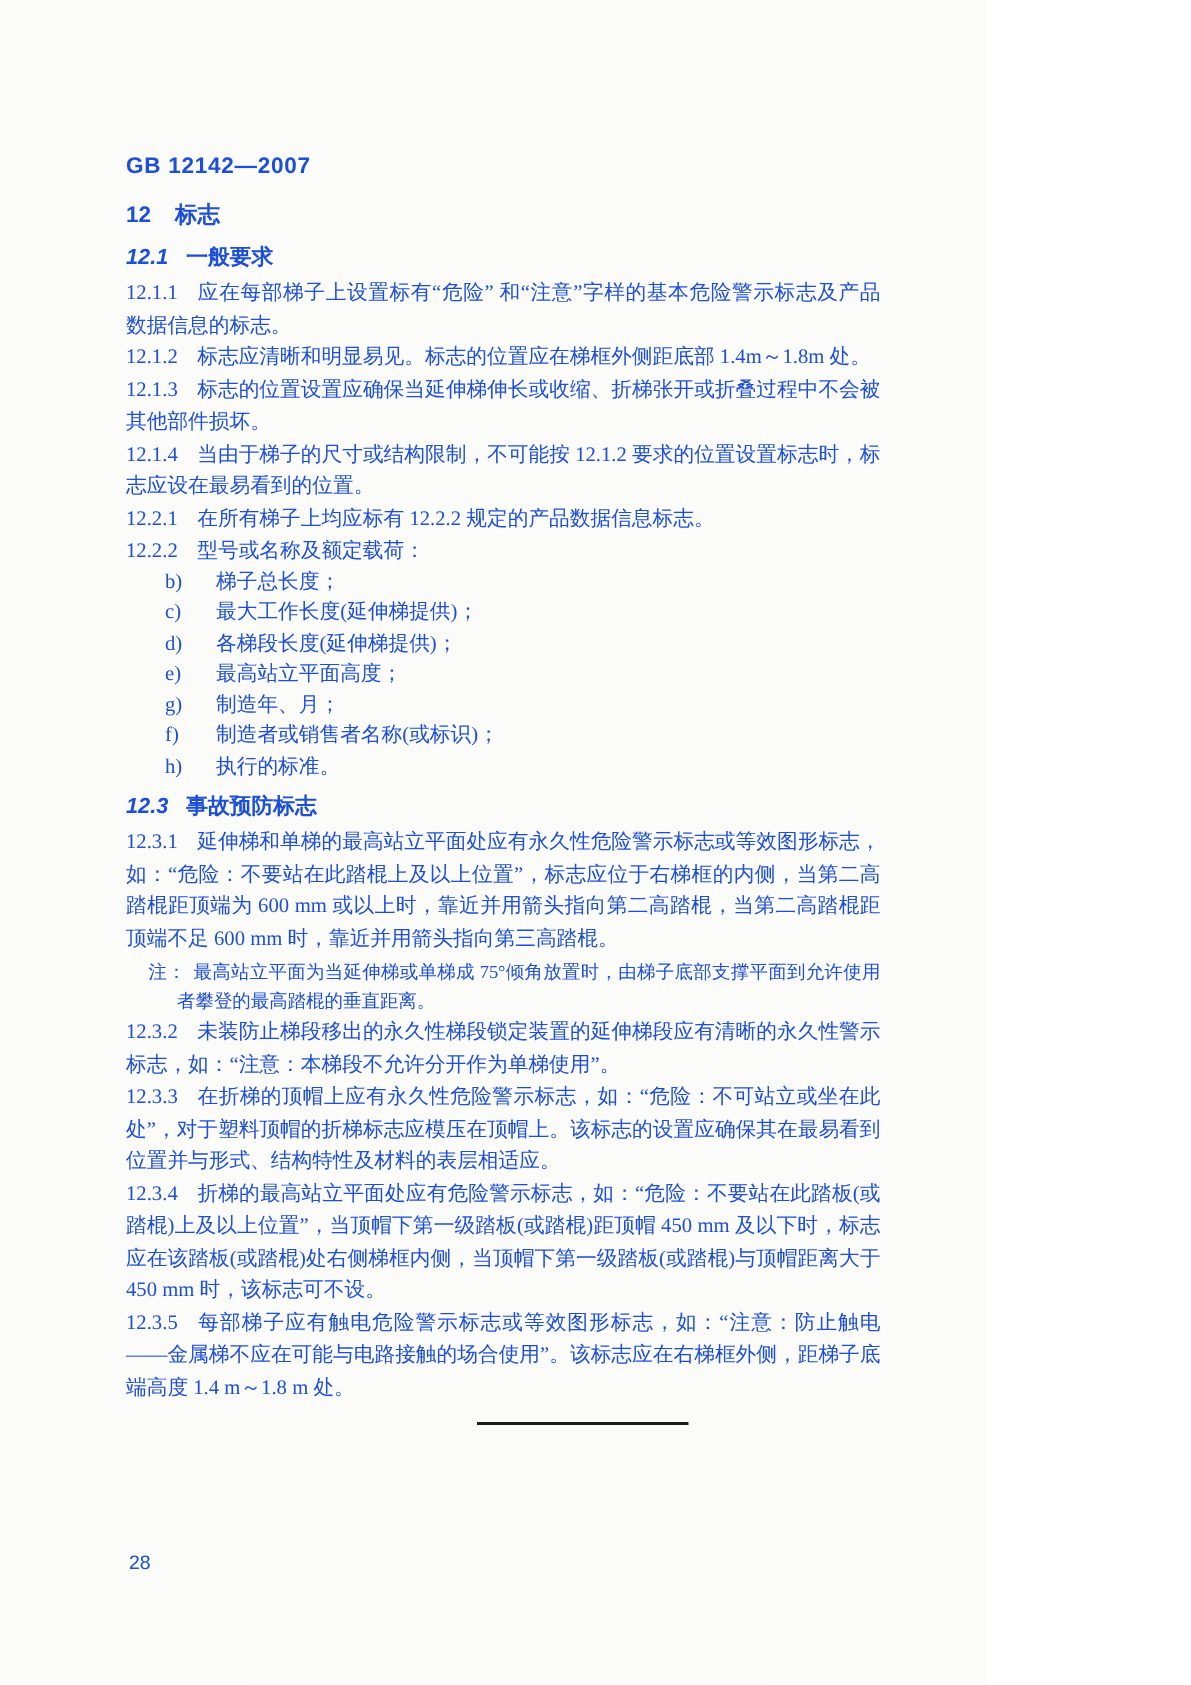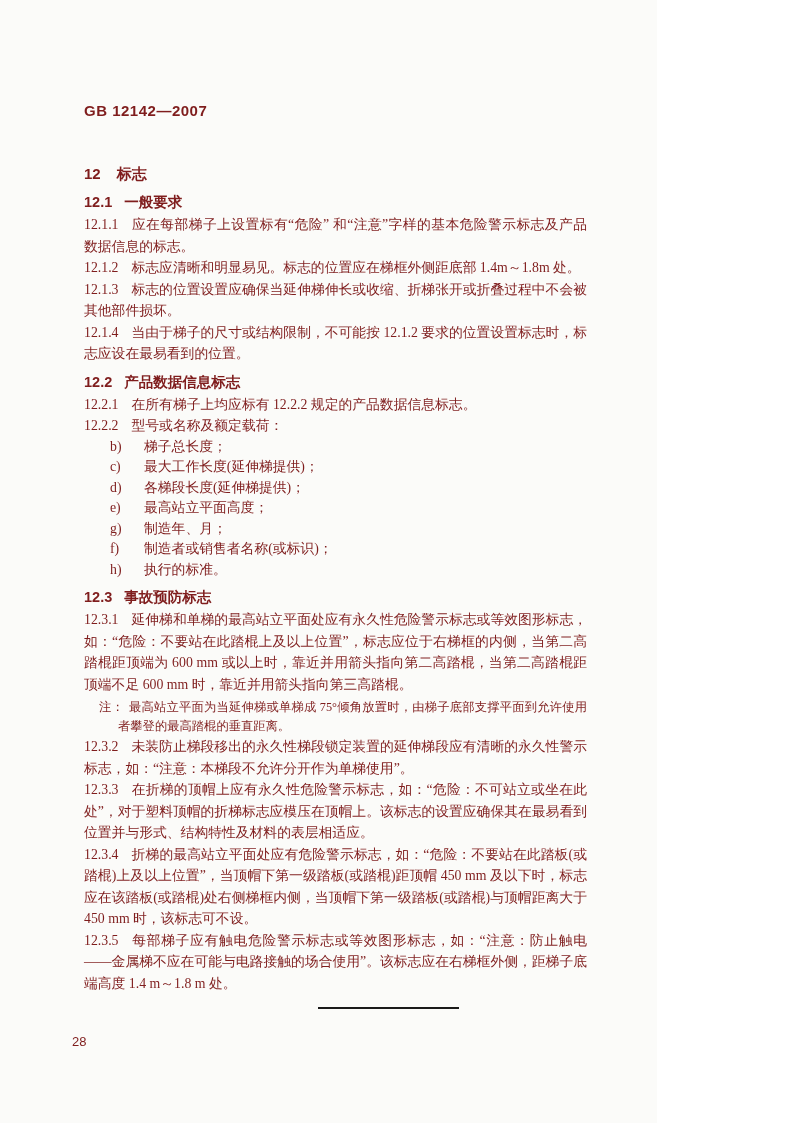--- a/index.html
+++ b/index.html
@@ -1,52 +1,52 @@
 <!DOCTYPE html>
 <html><head>
 <meta charset="utf-8">
 <style>
   html, body { margin: 0; padding: 0; background: #ffffff; }
   .page {
     position: relative;
     width: 657px;
     height: 1123px;
     background: #fbfbf9;
-    color: #7f1d1d;
+    color: #1d4ed8;
     font-family: "Liberation Serif", "DejaVu Serif", serif;
     overflow: hidden;
     box-sizing: border-box;
   }
   .content { padding: 100px 70px 0 84px; }
 
   .doc-code {
     font-family: "Liberation Sans", "DejaVu Sans", sans-serif;
     font-weight: 700;
     font-size: 15px;
     line-height: 22px;
     letter-spacing: 0.5px;
   }
 
   .chapter {
-    margin: 41px 0 0 0;
+    margin: 11px 0 0 0;
     font-family: "Liberation Sans", "DejaVu Sans", sans-serif;
     font-weight: 700;
     font-size: 15px;
     line-height: 22px;
   }
   .chapter .num { margin-right: 16px; }
 
   .section-heading {
     margin: 6px 0 0 0;
     font-family: "Liberation Sans", "DejaVu Sans", sans-serif;
     font-weight: 700;
     font-size: 14.5px;
     line-height: 23px;
   }
-  .section-heading .num { margin-right: 12px; }
+  .section-heading .num { margin-right: 12px; font-style: italic; }
 
   .clause {
     margin: 0;
     font-size: 13.8px;
     line-height: 21.5px;
     text-align: justify;
   }
   .clause .cnum { margin-right: 13px; white-space: nowrap; }
 
   .info-list { margin: 0 0 0 26px; }
@@ -65,21 +65,21 @@
 
   .end-rule {
     width: 141px;
     height: 2px;
     background: #1a1a1a;
     margin: 13px 0 0 234px;
   }
 
   .page-num {
     position: absolute;
-    left: 72px;
+    left: 86px;
     top: 1034px;
     font-family: "Liberation Sans", "DejaVu Sans", sans-serif;
     font-size: 13px;
     line-height: 16px;
   }
 </style>
 </head>
 <body>
 
 <div class="page">
@@ -89,21 +89,20 @@
 
     <h1 class="chapter"><span class="num">12</span><span>标志</span></h1>
 
     <h2 class="section-heading"><span class="num">12.1</span><span>一般要求</span></h2>
 
     <p class="clause"><span class="cnum">12.1.1</span><span>应在每部梯子上设置标有“危险” 和“注意”字样的基本危险警示标志及产品数据信息的标志。</span></p>
     <p class="clause"><span class="cnum">12.1.2</span><span>标志应清晰和明显易见。标志的位置应在梯框外侧距底部 1.4m～1.8m 处。</span></p>
     <p class="clause"><span class="cnum">12.1.3</span><span>标志的位置设置应确保当延伸梯伸长或收缩、折梯张开或折叠过程中不会被其他部件损坏。</span></p>
     <p class="clause"><span class="cnum">12.1.4</span><span>当由于梯子的尺寸或结构限制，不可能按 12.1.2 要求的位置设置标志时，标志应设在最易看到的位置。</span></p>
 
-    <h2 class="section-heading"><span class="num">12.2</span><span>产品数据信息标志</span></h2>
 
     <p class="clause"><span class="cnum">12.2.1</span><span>在所有梯子上均应标有 12.2.2 规定的产品数据信息标志。</span></p>
     <p class="clause"><span class="cnum">12.2.2</span><span>型号或名称及额定载荷：</span></p>
 
     <div class="info-list">
       <div class="list-item"><span class="marker">b)</span><span>梯子总长度；</span></div>
       <div class="list-item"><span class="marker">c)</span><span>最大工作长度(延伸梯提供)；</span></div>
       <div class="list-item"><span class="marker">d)</span><span>各梯段长度(延伸梯提供)；</span></div>
       <div class="list-item"><span class="marker">e)</span><span>最高站立平面高度；</span></div>
       <div class="list-item"><span class="marker">g)</span><span>制造年、月；</span></div>

